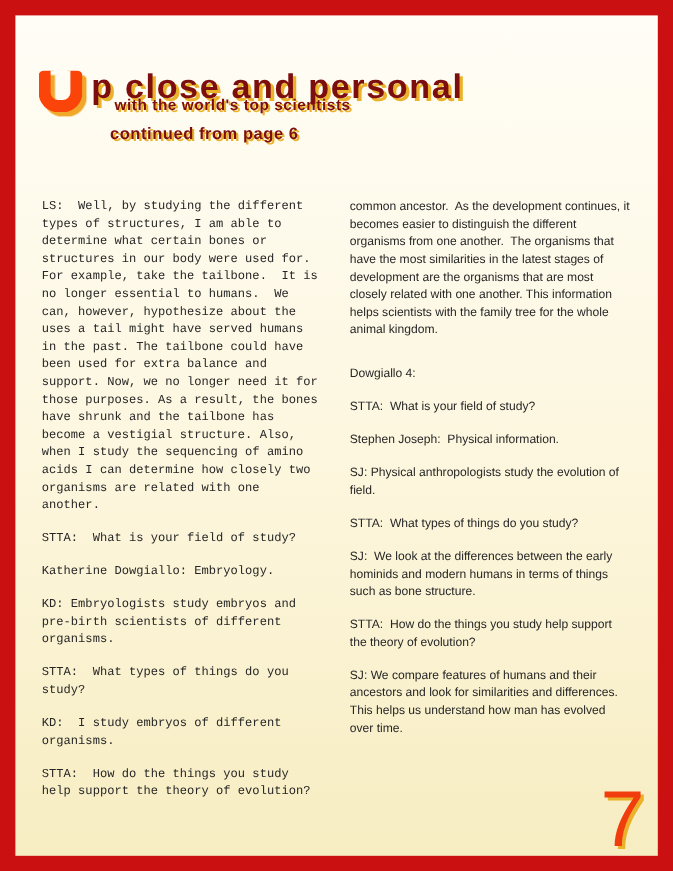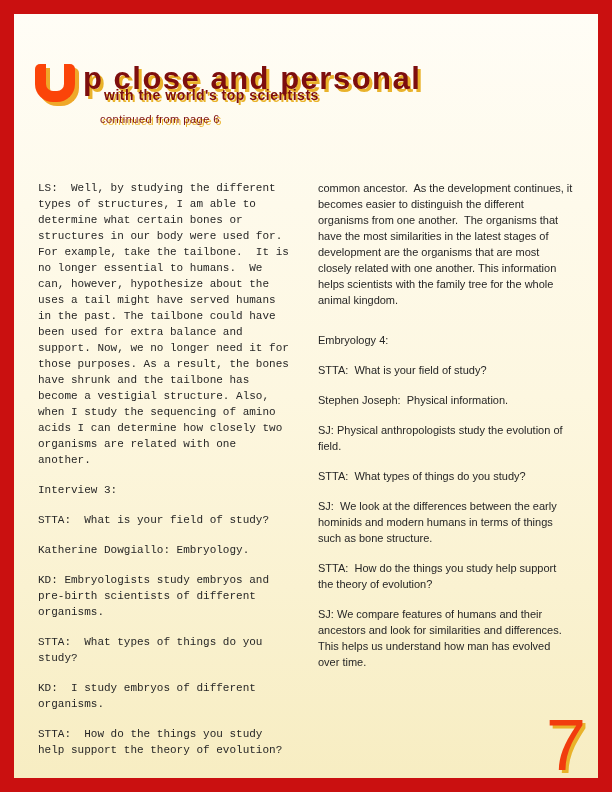--- a/index.html
+++ b/index.html
@@ -36,21 +36,21 @@
   }
   .subtitle-line {
     position: absolute; left: 90px; top: 73px;
     font-size: 14px; font-weight: bold; letter-spacing: 0.5px;
     color: var(--title, #7d0e0e);
     text-shadow: 2px 2px 0 var(--title-shadow, #e9b22a);
     white-space: nowrap;
   }
   .continued-line {
     position: absolute; left: 86px; top: 99px;
-    font-size: 11px; font-weight: normal; letter-spacing: 0.5px;
+    font-size: 15px; font-weight: bold; letter-spacing: 0.5px;
     color: var(--title, #7d0e0e);
     text-shadow: 2px 2px 0 var(--title-shadow, #e9b22a);
     white-space: nowrap;
   }
   .sr-only {
     position: absolute; width: 1px; height: 1px;
     overflow: hidden; clip-path: inset(50%); white-space: nowrap;
   }
   
   .col {
@@ -83,41 +83,40 @@
     <div class="title-line">p close and personal</div>
     <div class="subtitle-line">with the world's top scientists</div>
     <div class="continued-line">continued from page 6</div>
   </header>
 
   <main>
     <section class="col col-left">
 
         <p class="para">LS:  Well, by studying the different types of structures, I am able to determine what certain bones or structures in our body were used for. For example, take the tailbone.  It is no longer essential to humans.  We can, however, hypothesize about the uses a tail might have served humans in the past. The tailbone could have been used for extra balance and support. Now, we no longer need it for those purposes. As a result, the bones have shrunk and the tailbone has become a vestigial structure. Also, when I study the sequencing of amino acids I can determine how closely two organisms are related with one another.</p>
 
-        <p class="para gap-lg">Interview 3:</p>
 
         <p class="para">STTA:  What is your field of study?</p>
 
         <p class="para">Katherine Dowgiallo: Embryology.</p>
 
 
         <p class="para">KD: Embryologists study embryos and pre-birth scientists of different organisms.</p>
 
         <p class="para">STTA:  What types of things do you study?</p>
 
         <p class="para">KD:  I study embryos of different organisms.</p>
 
         <p class="para">STTA:  How do the things you study help support the theory of evolution?</p>
 
       </section>
     <section class="col col-right">
 
         <p class="para">common ancestor.  As the development continues, it becomes easier to distinguish the different organisms from one another.  The organisms that have the most similarities in the latest stages of development are the organisms that are most closely related with one another. This information helps scientists with the family tree for the whole animal kingdom.</p>
 
-        <p class="para gap-xl">Embryology 4:</p>
+        <p class="para gap-xl">Dowgiallo 4:</p>
 
         <p class="para">STTA:  What is your field of study?</p>
 
         <p class="para">Stephen Joseph:  Physical information.</p>
 
 
         <p class="para">SJ: Physical anthropologists study the evolution of field.</p>
 
         <p class="para">STTA:  What types of things do you study?</p>
 

